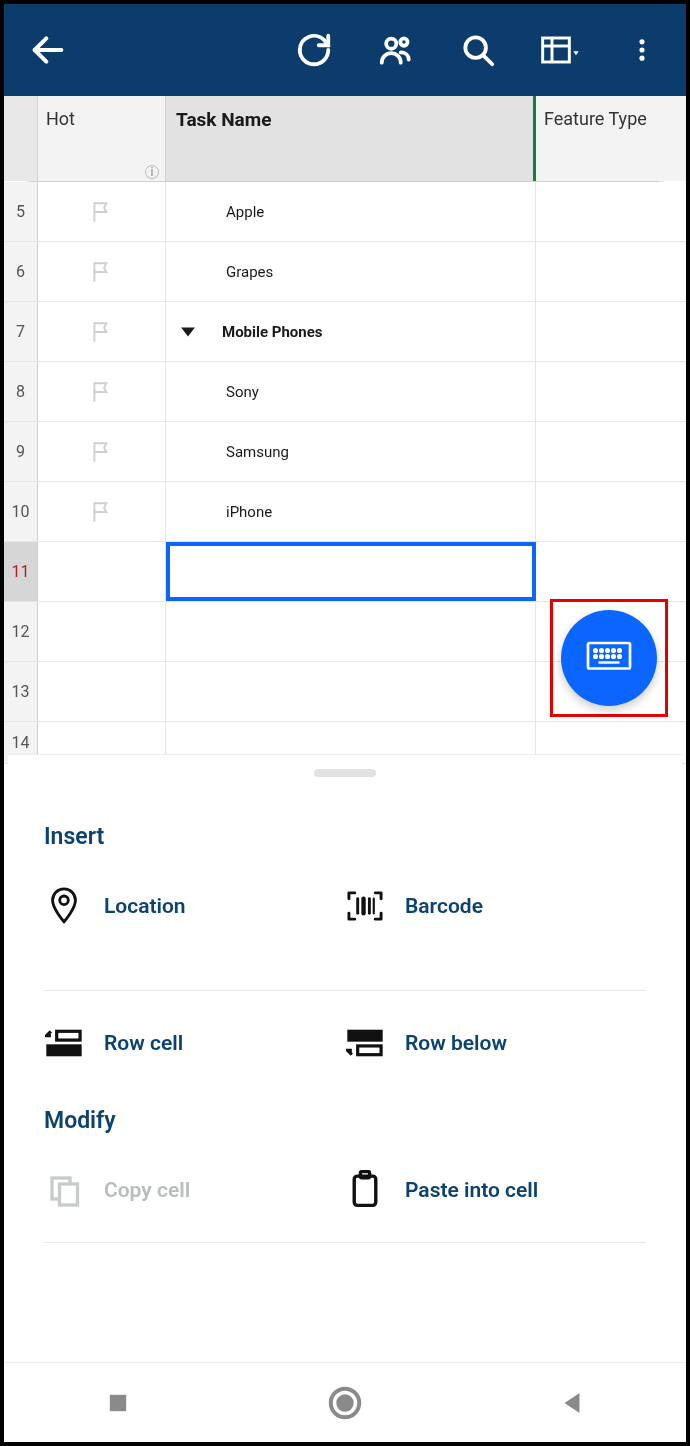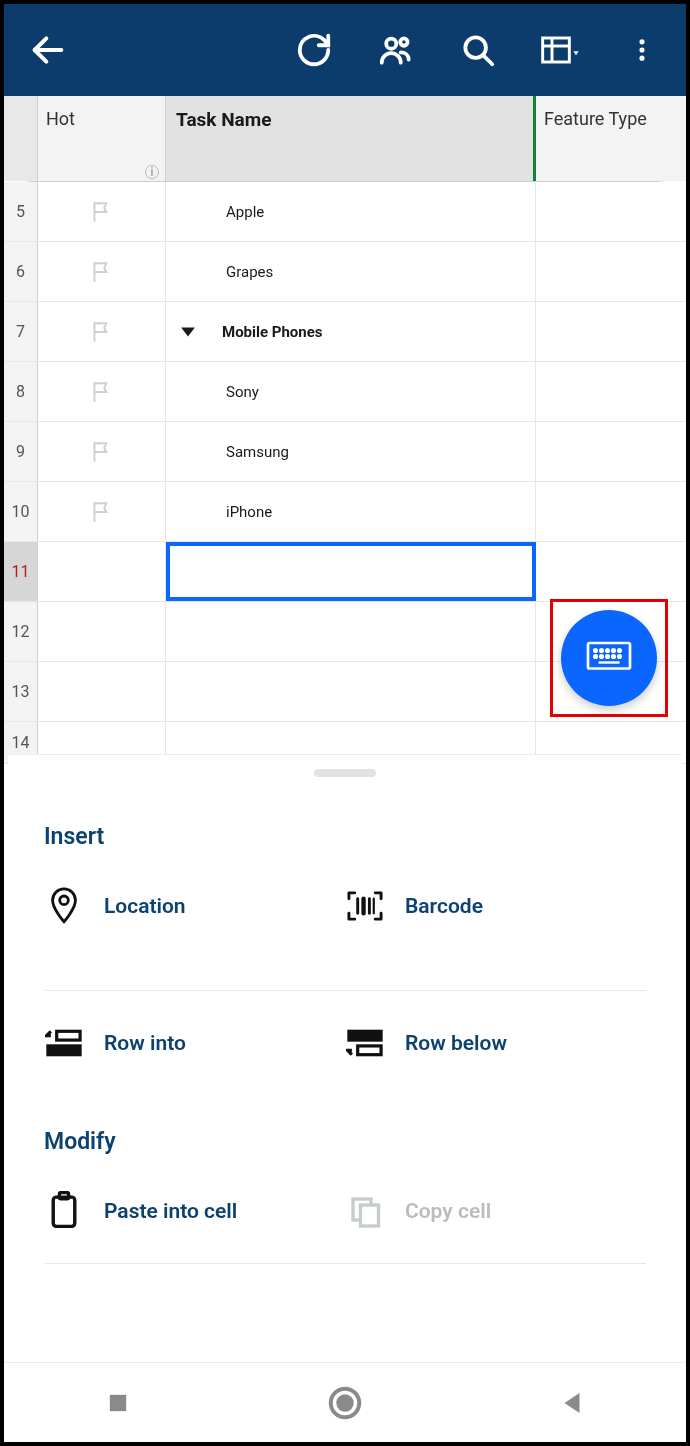--- a/index.html
+++ b/index.html
@@ -78,21 +78,21 @@
   left: 4px;
   right: 4px;
   bottom: 80px;
   background: #fff;
   border-top: 1px solid #eee;
   padding-top: 14px;
   z-index: 10;
 }
 .drag-handle { width: 62px; height: 8px; background: #e2e2e2; border-radius: 4px; margin: 0 auto 46px auto; }
 
-.section-title { font-size: 23px; font-weight: 600; color: #0c4270; padding: 0 36px 20px 36px; margin-top: 21px; }
+.section-title { font-size: 23px; font-weight: 600; color: #0c4270; padding: 0 36px 20px 36px; }
 .option-grid {
   display: flex; flex-wrap: wrap; padding: 0 36px;
 }
 .option {
   width: 50%;
   display: flex;
   align-items: center;
   gap: 20px;
   padding: 16px 0;
 }
@@ -364,55 +364,55 @@
 
   <div class="option-grid">
     <div class="option">
       <span class="opt-icon">
         <svg width="38" height="34" viewBox="0 0 26 22" fill="none" stroke="#111" stroke-width="2.2">
             <polyline points="4 6 1 6 4 3" fill="none"></polyline>
             <rect x="8" y="3" width="16" height="6"></rect>
             <rect x="2" y="13" width="22" height="6" fill="#111"></rect>
           </svg>
       </span>
-      <span class="opt-label">Row into</span>
+      <span class="opt-label">Row cell</span>
     </div>
     <div class="option">
       <span class="opt-icon">
         <svg width="38" height="34" viewBox="0 0 26 22" fill="none" stroke="#111" stroke-width="2.2">
             <rect x="2" y="3" width="22" height="6" fill="#111"></rect>
             <polyline points="4 16 1 16 4 19" fill="none"></polyline>
             <rect x="8" y="13" width="16" height="6"></rect>
           </svg>
       </span>
       <span class="opt-label">Row below</span>
     </div>
   </div>
 
   <div style="height:28px"></div>
 
   <div class="section-title">Modify</div>
   <div class="option-grid">
+    <div class="option disabled">
+      <span class="opt-icon">
+        <svg width="36" height="36" viewBox="0 0 24 24" fill="none" stroke="#c6cbcb" stroke-width="2.2">
+            <rect x="4" y="4" width="12" height="14"></rect>
+            <rect x="9" y="8" width="12" height="14" fill="#fff"></rect>
+          </svg>
+      </span>
+      <span class="opt-label">Copy cell</span>
+    </div>
     <div class="option">
       <span class="opt-icon">
         <svg width="34" height="40" viewBox="0 0 22 26" fill="none" stroke="#111" stroke-width="2.2" stroke-linejoin="round">
             <rect x="4" y="4" width="14" height="19" rx="2"></rect>
             <rect x="8" y="1" width="6" height="4" rx="1"></rect>
           </svg>
       </span>
       <span class="opt-label">Paste into cell</span>
-    </div>
-    <div class="option disabled">
-      <span class="opt-icon">
-        <svg width="36" height="36" viewBox="0 0 24 24" fill="none" stroke="#c6cbcb" stroke-width="2.2">
-            <rect x="4" y="4" width="12" height="14"></rect>
-            <rect x="9" y="8" width="12" height="14" fill="#fff"></rect>
-          </svg>
-      </span>
-      <span class="opt-label">Copy cell</span>
     </div>
   </div>
 
   <div class="divider"></div>
 </div>
 
 <div class="navbar">
   <div class="navbtn">
     <svg width="28" height="28" viewBox="0 0 24 24">
         <rect x="5" y="5" width="14" height="14" fill="#8a8a8a"></rect>

